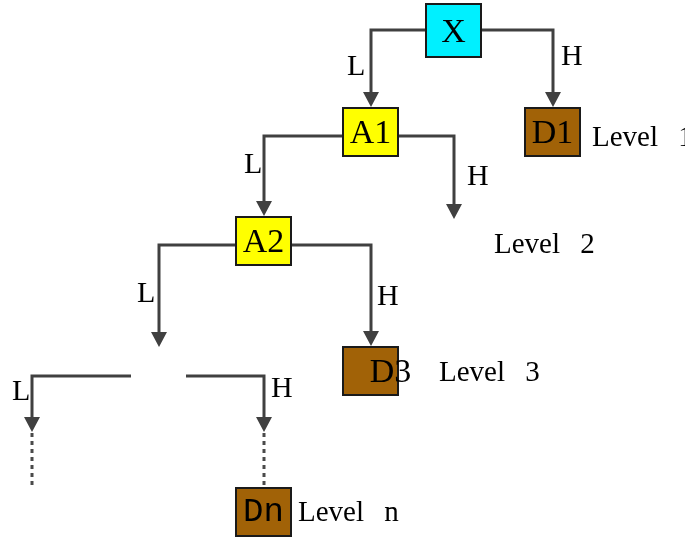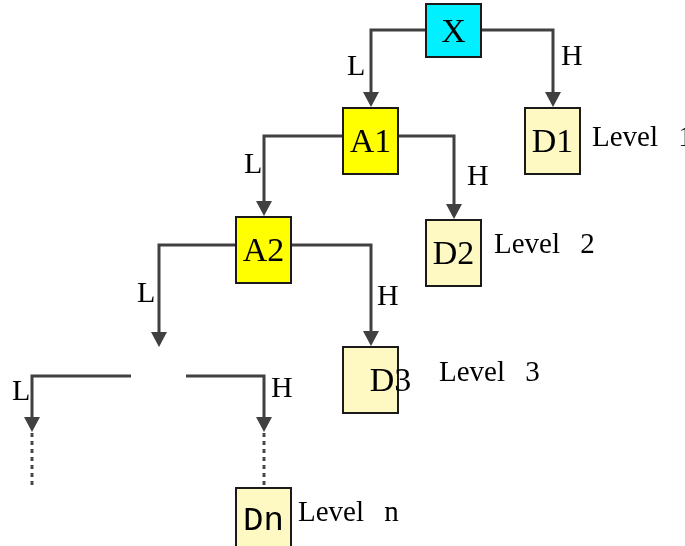--- a/index.html
+++ b/index.html
@@ -31,33 +31,33 @@
     stroke-width: 3;
     stroke-dasharray: 4 4;
   }
   .arrowhead {
     fill: #404040;
     stroke: none;
   }
   .node {
     position: absolute;
     width: 57px;
-    height: 68px;
+    height: 50px;
     box-sizing: border-box;
     border: 2.5px solid #1a1a1a;
     display: flex;
     align-items: center;
     justify-content: center;
     font-size: 34px;
     color: #000000;
     line-height: 1;
   }
   .node-input  { background: #00f0ff; }
   .node-approx { background: #ffff00; }
-  .node-detail { background: #fef9c3; }
+  .node-detail { background: #a16207; }
   .edge-label {
     position: absolute;
     font-size: 30px;
     line-height: 1.1;
     color: #000000;
     white-space: nowrap;
   }
   .level-label {
     position: absolute;
     font-size: 29px;
@@ -106,23 +106,20 @@
   </div>
   <div class="node node-approx" style="left:342px; top:107px;">
     <span>A1</span>
   </div>
   <div class="node node-detail" style="left:524px; top:107px;">
     <span>D1</span>
   </div>
   <div class="node node-approx" style="left:235px; top:216px;">
     <span>A2</span>
   </div>
-  <div class="node node-detail" style="left:425px; top:219px;">
-    <span>D2</span>
-  </div>
   <div class="node node-detail" style="left:342px; top:346px;padding-left:40px;">
     <span>D3</span>
   </div>
   <div class="node node-detail" style="left:235px; top:487px;font-family:Liberation Mono, monospace;">
     <span>Dn</span>
   </div>
 
   <span class="edge-label" style="left:347px; top:48px;">L</span>
   <span class="edge-label" style="left:561px; top:38px;">H</span>
   <span class="edge-label" style="left:244px; top:146px;">L</span>

